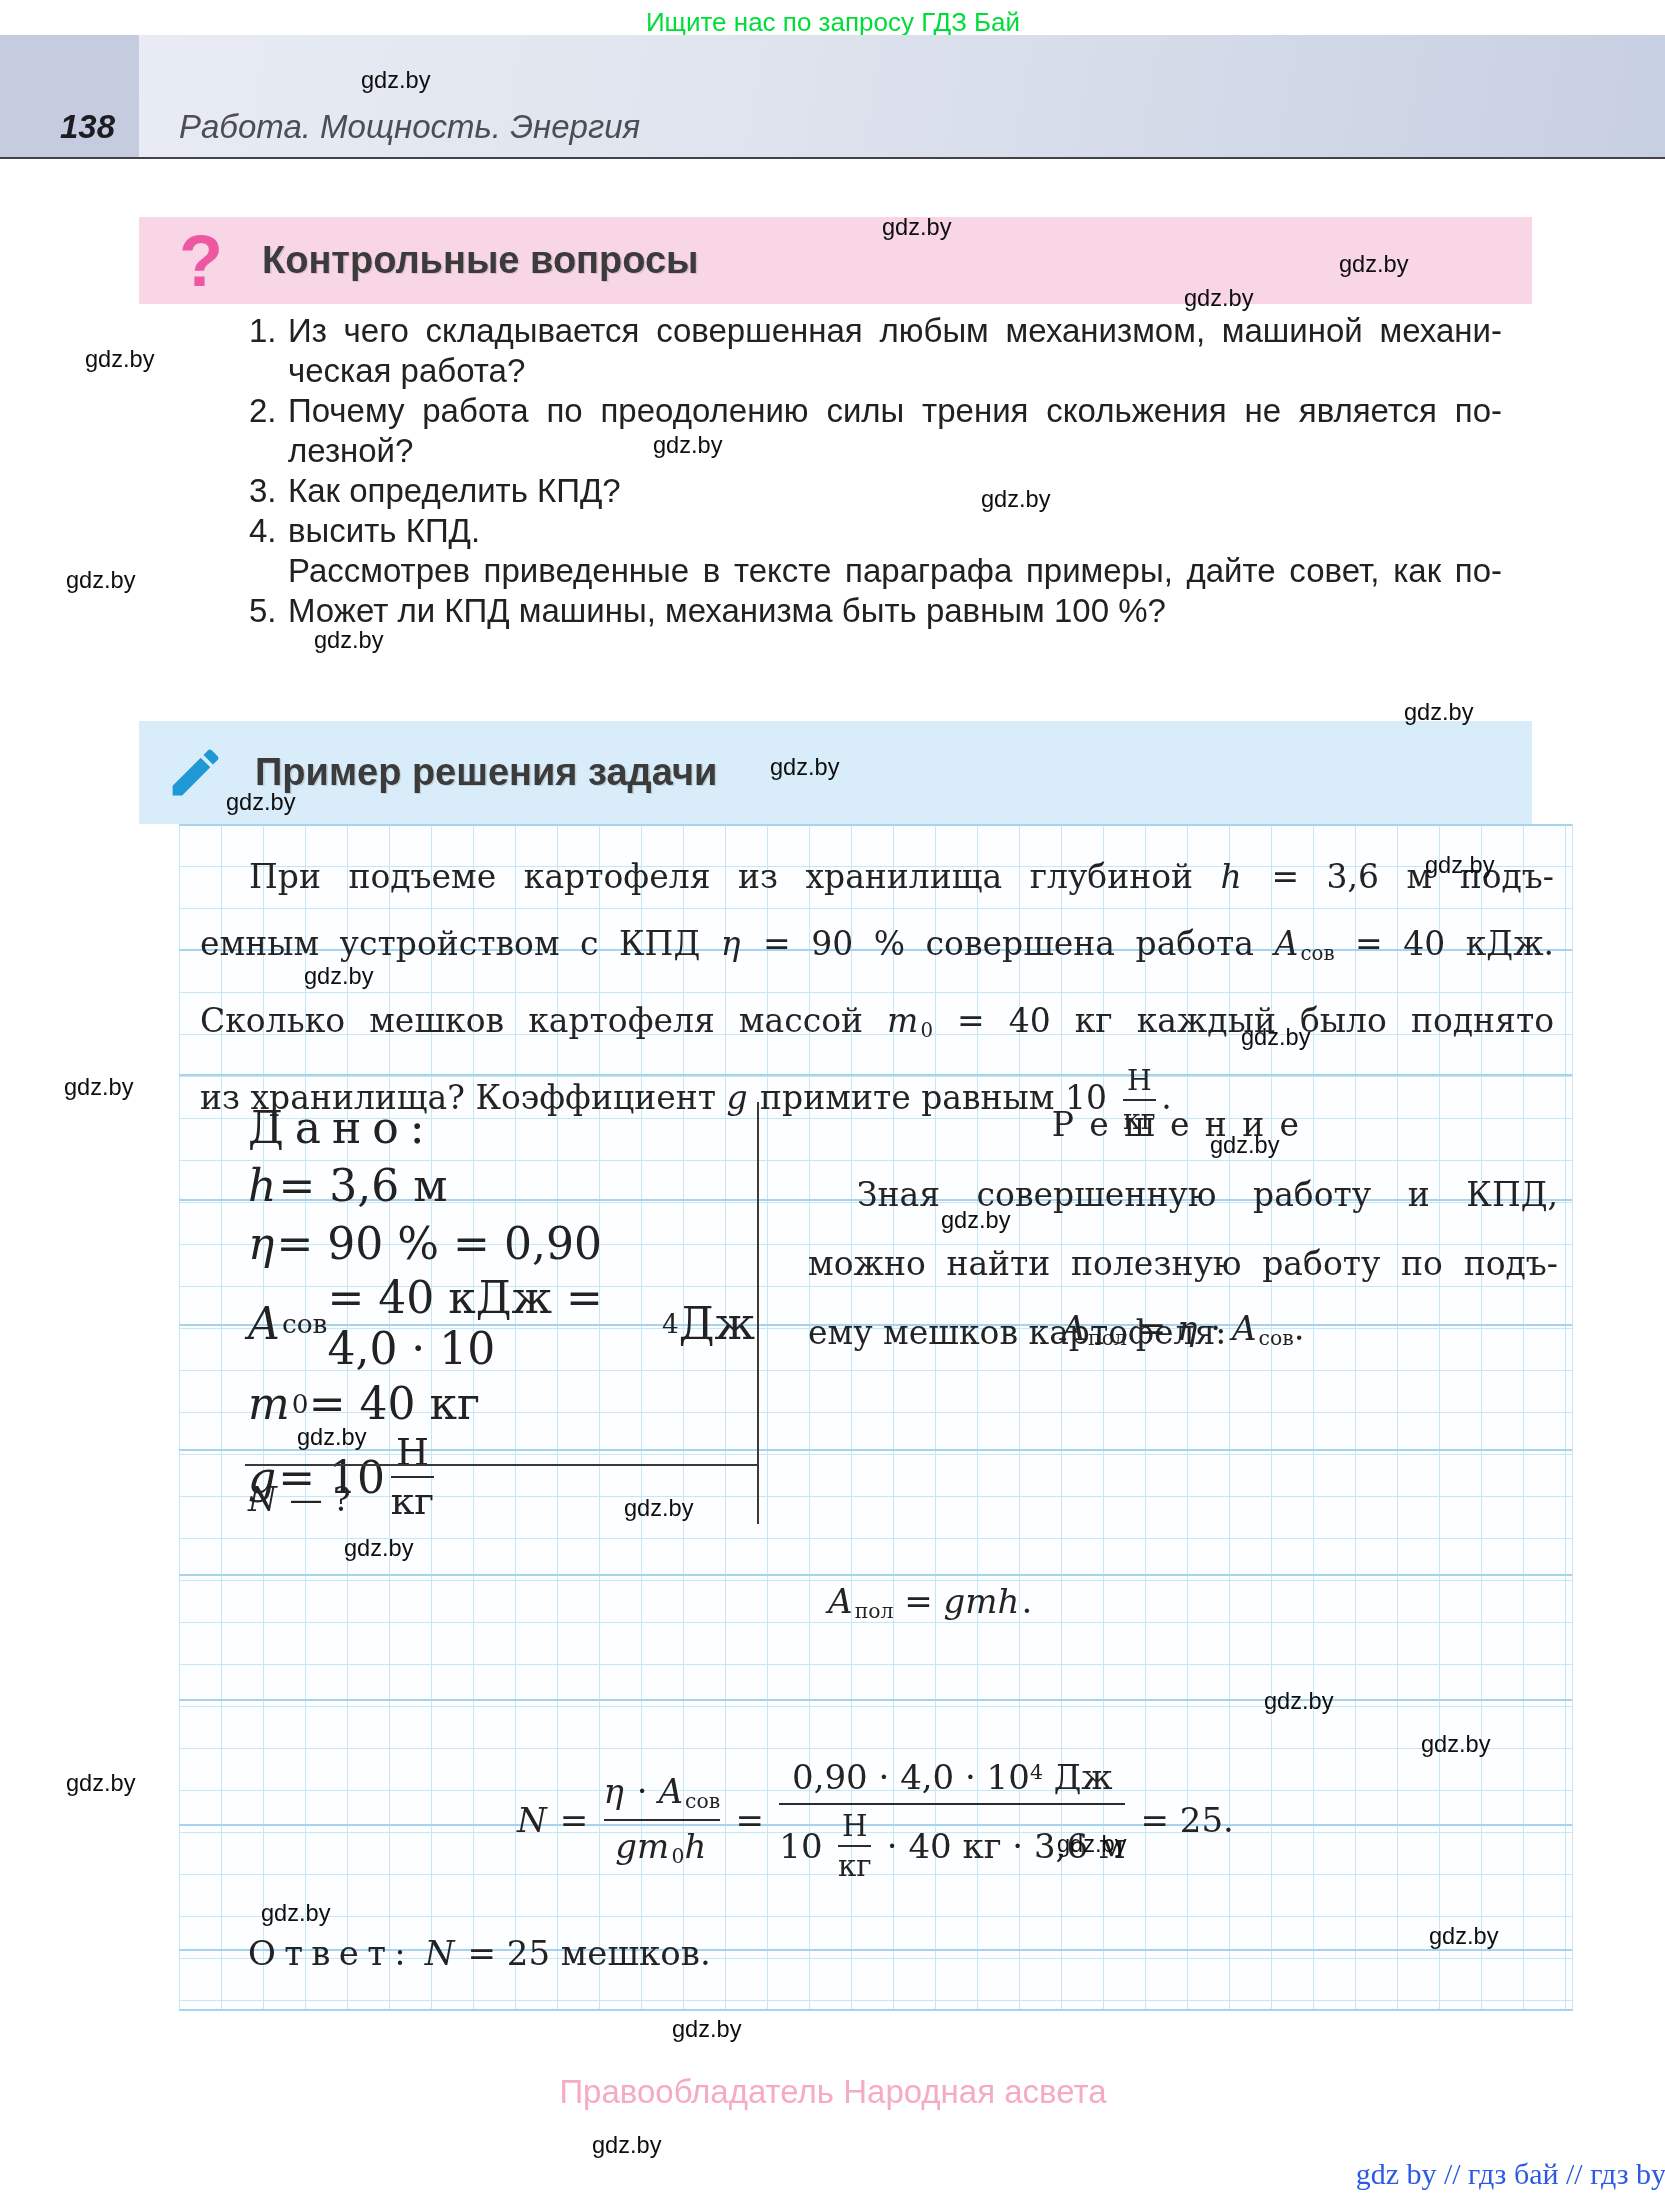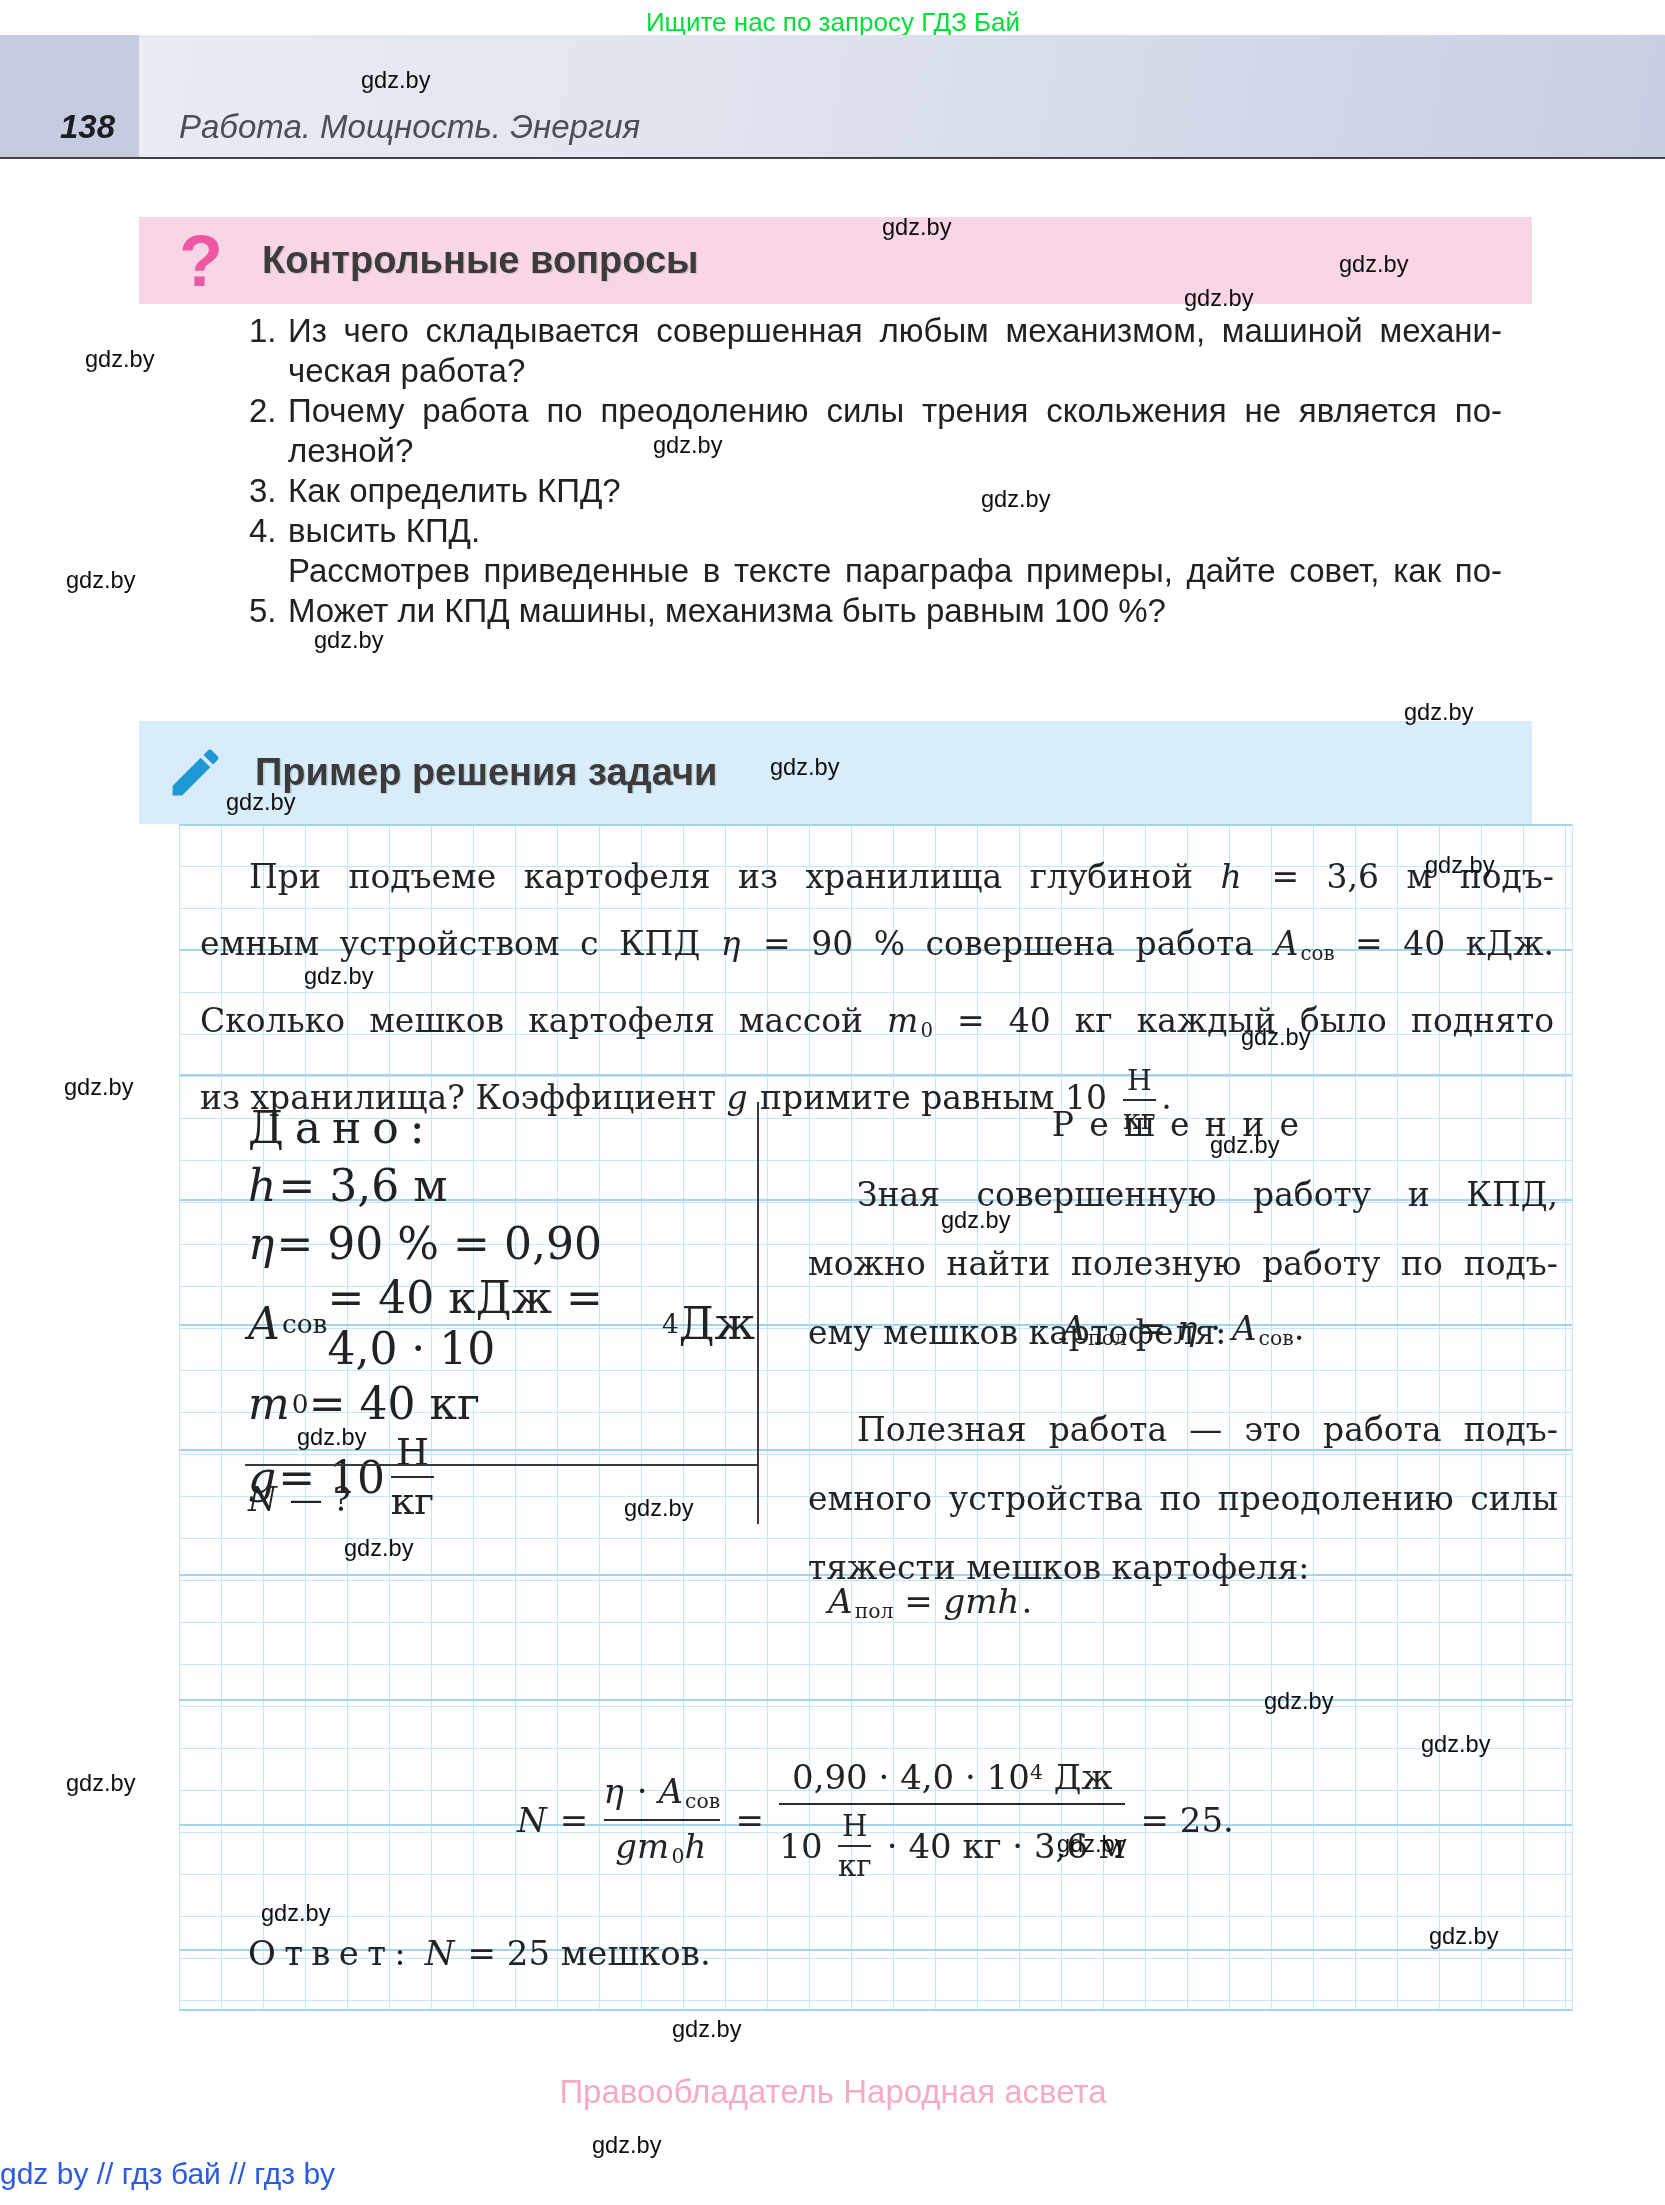--- a/index.html
+++ b/index.html
@@ -86,22 +86,22 @@
   .answer{position:absolute;left:69px;top:1109px;font-size:34px;color:#232323;}
   .ls-ans{letter-spacing:8.3px;}
 
   sub{font-size:60%;font-style:normal;vertical-align:-0.25em;letter-spacing:0;}
   sup{font-size:60%;vertical-align:0.5em;}
   i{padding-right:2.1px;}
 
   
   .copyright{position:absolute;top:2073px;left:0;width:100%;text-align:center;
              font-size:33px;color:#f6abc4;}
-  .links{position:absolute;top:2157px;left:0;width:100%;text-align:left;
-         font-size:30px;color:#2b5be6;}
+  .links{position:absolute;top:2157px;left:0;width:100%;text-align:right;
+         font-size:30px;color:#2b5be6;font-family:Liberation Serif, serif;}
 
   .watermark{position:absolute;font-size:23.6px;color:#0f0f0f;white-space:nowrap;
              font-family:"Liberation Sans",sans-serif;}
 </style>
 </head>
 <body>
 
 <div class="page">
 
   <div class="promo">Ищите нас по запросу ГДЗ Бай</div>
@@ -182,25 +182,20 @@
     <div class="divider-h"></div>
     <div class="unknown"><i>N</i> — ?</div>
 
     <div class="sol-title">Решение</div>
     <div class="para sol-p1">
         <div class="line j ind">Зная совершенную работу и КПД,</div>
         <div class="line j">можно найти полезную работу по подъ-</div>
         <div class="line">ему мешков картофеля:</div>
       </div>
     <div class="formula f1"><i>A</i><sub>пол</sub> = <i>η</i> · <i>A</i><sub>сов</sub>.</div>
-    <div class="para sol-p2">
-        <div class="line j ind">Полезная работа — это работа подъ-</div>
-        <div class="line j">емного устройства по преодолению силы</div>
-        <div class="line">тяжести мешков картофеля:</div>
-      </div>
     <div class="formula f2"><i>A</i><sub>пол</sub> = <i>gmh</i>.</div>
 
     <div class="formula-main">
       <span><i>N</i> =</span>
       <span class="f-frac">
         <span><i>η</i> · <i>A</i><sub>сов</sub></span>
         <span class="fbar"></span>
         <span><i>gm</i><sub>0</sub><i>h</i></span>
       </span>
       <span>=</span>

